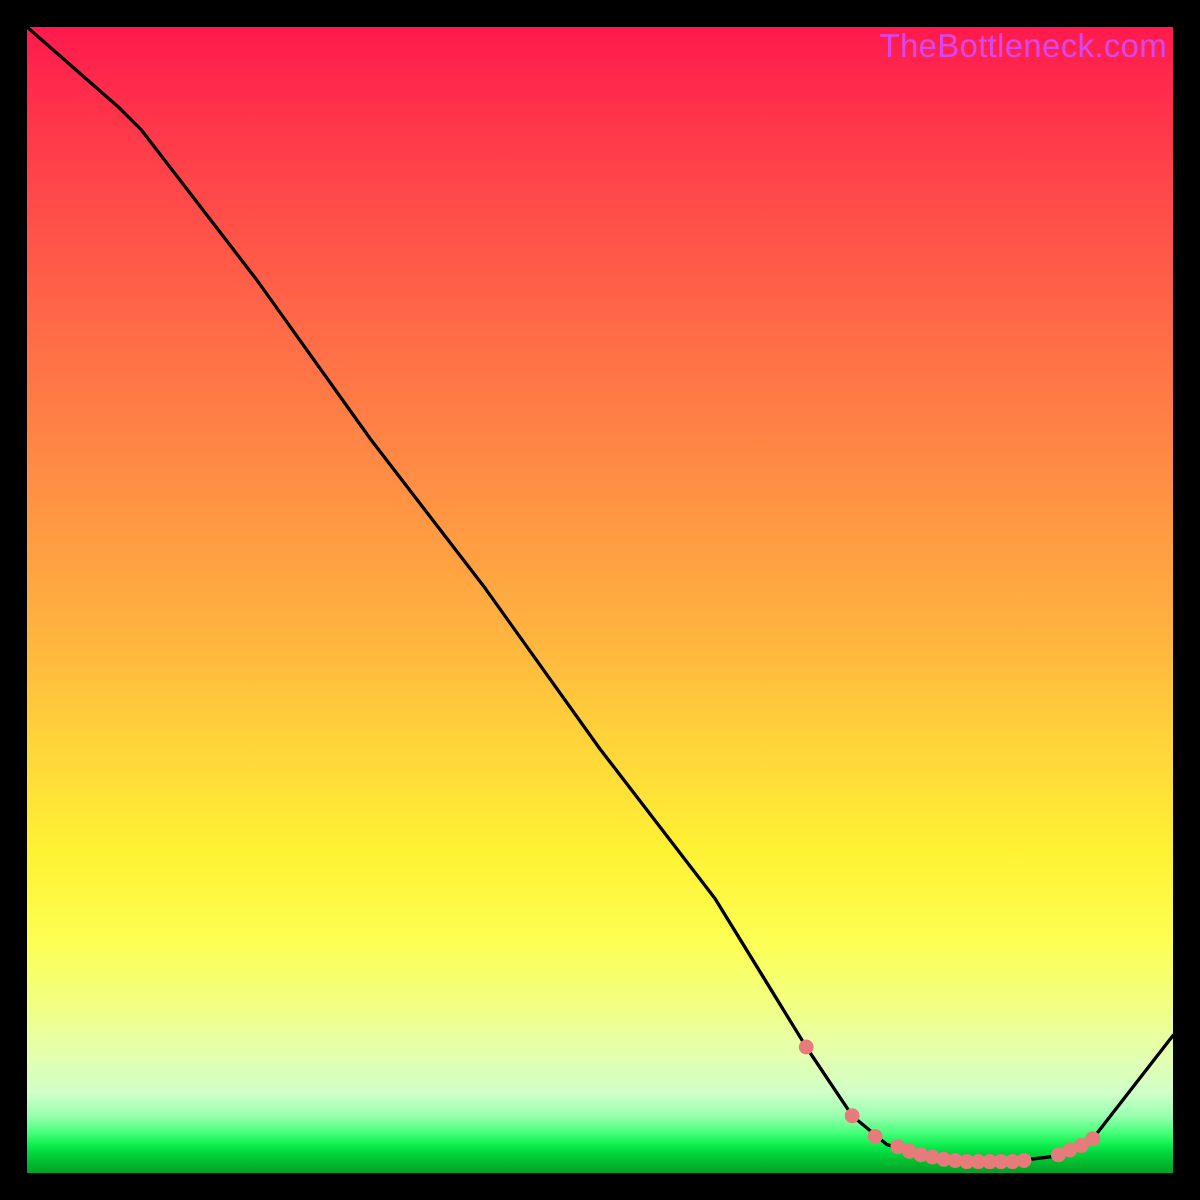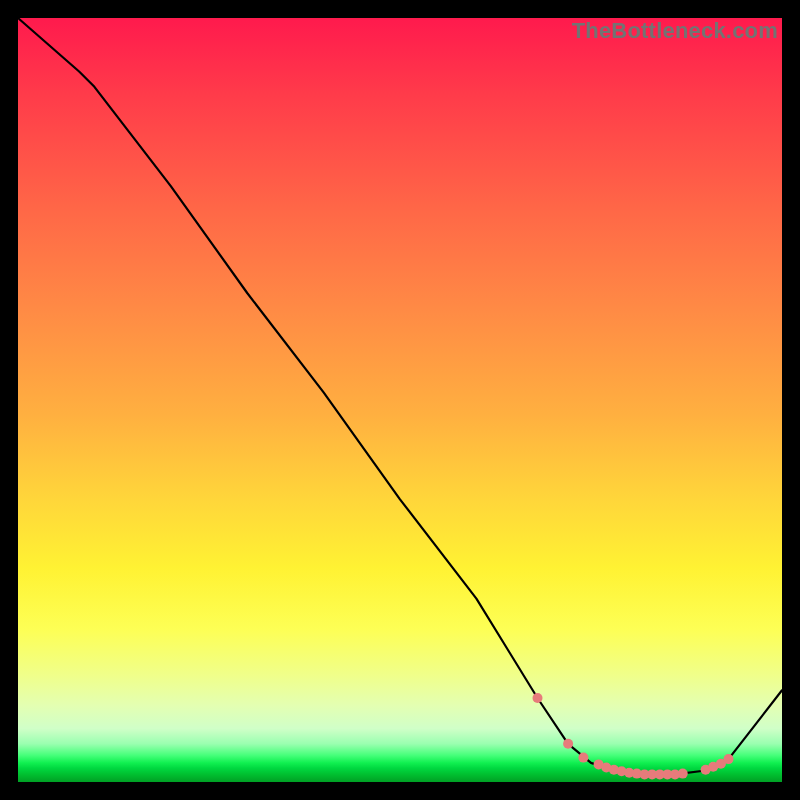--- a/index.html
+++ b/index.html
@@ -45,23 +45,23 @@
       #10f050 97.5%,
       #00d840 98.2%,
       #00c030 99%,
       #00a024 100%
     );
   }
   .watermark {
     position: absolute;
     top: 0px;
     right: 4px;
-    color: #737373;
+    color: #d946ef;
     font-size: 22px;
-    font-weight: 700;
+    font-weight: 400;
     letter-spacing: 0.2px;
     user-select: none;
   }
   svg.curve {
     position: absolute;
     left: 0;
     top: 0;
     width: 764px;
     height: 764px;
     overflow: visible;

